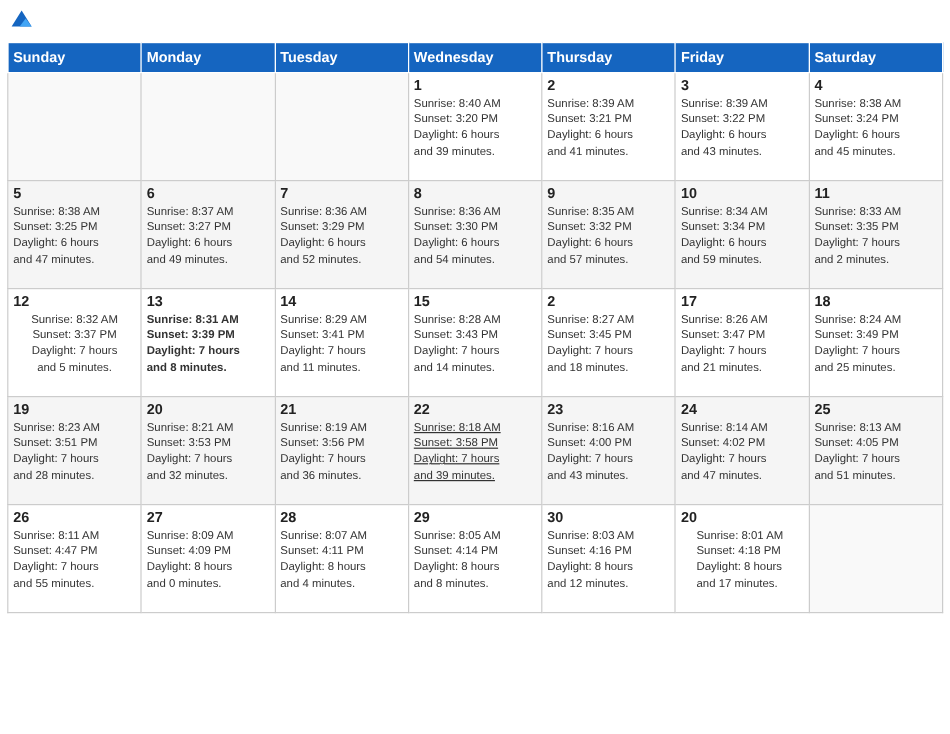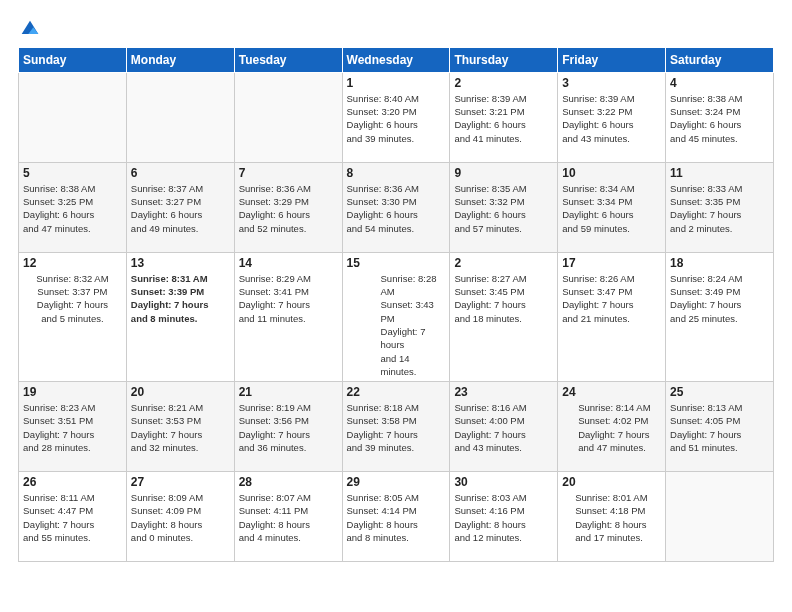--- a/index.html
+++ b/index.html
@@ -6,21 +6,21 @@
     body {
       width: 792px;
       height: 612px;
       font-family: Arial, sans-serif;
       background: #fff;
       overflow: hidden;
     }
     .container {
       width: 792px;
       height: 612px;
-      padding: 18px;
+      padding: 6px;
       border-radius: 13px;
     }
     .header {
       display: flex;
       justify-content: space-between;
       align-items: flex-start;
       margin-bottom: 8px;
     }
     .logo {
       display: flex;
@@ -228,21 +228,21 @@
           </td>
           <td>
             <div class="day-num">14</div>
             <div class="day-info" style="white-space: pre-line;">Sunrise: 8:29 AM
 Sunset: 3:41 PM
 Daylight: 7 hours
 and 11 minutes.</div>
           </td>
           <td>
             <div class="day-num">15</div>
-            <div class="day-info" style="white-space: pre-line; margin-left: 34px;">Sunrise: 8:28 AM
+            <div class="day-info" style="white-space: pre-line;">Sunrise: 8:28 AM
 Sunset: 3:43 PM
 Daylight: 7 hours
 and 14 minutes.</div>
           </td>
           <td>
             <div class="day-num">2</div>
             <div class="day-info" style="white-space: pre-line;">Sunrise: 8:27 AM
 Sunset: 3:45 PM
 Daylight: 7 hours
 and 18 minutes.</div>
@@ -279,35 +279,35 @@
           </td>
           <td>
             <div class="day-num">21</div>
             <div class="day-info" style="white-space: pre-line;">Sunrise: 8:19 AM
 Sunset: 3:56 PM
 Daylight: 7 hours
 and 36 minutes.</div>
           </td>
           <td>
             <div class="day-num">22</div>
-            <div class="day-info" style="white-space: pre-line;">Sunrise: 8:18 AM
+            <div class="day-info" style="white-space: pre-line; text-decoration: underline;">Sunrise: 8:18 AM
 Sunset: 3:58 PM
 Daylight: 7 hours
 and 39 minutes.</div>
           </td>
           <td>
             <div class="day-num">23</div>
             <div class="day-info" style="white-space: pre-line;">Sunrise: 8:16 AM
 Sunset: 4:00 PM
 Daylight: 7 hours
 and 43 minutes.</div>
           </td>
           <td>
             <div class="day-num">24</div>
-            <div class="day-info" style="white-space: pre-line; margin-left: 16px;">Sunrise: 8:14 AM
+            <div class="day-info" style="white-space: pre-line;">Sunrise: 8:14 AM
 Sunset: 4:02 PM
 Daylight: 7 hours
 and 47 minutes.</div>
           </td>
           <td>
             <div class="day-num">25</div>
             <div class="day-info" style="white-space: pre-line;">Sunrise: 8:13 AM
 Sunset: 4:05 PM
 Daylight: 7 hours
 and 51 minutes.</div>

